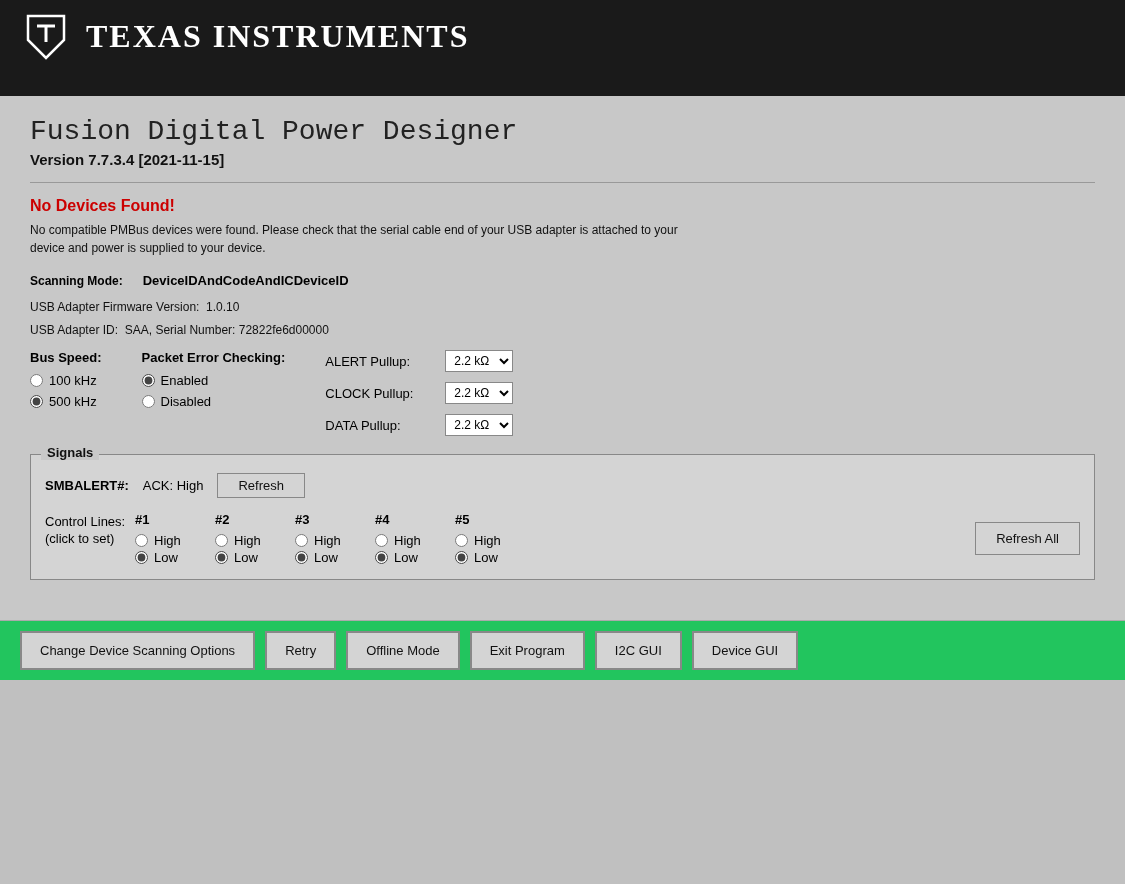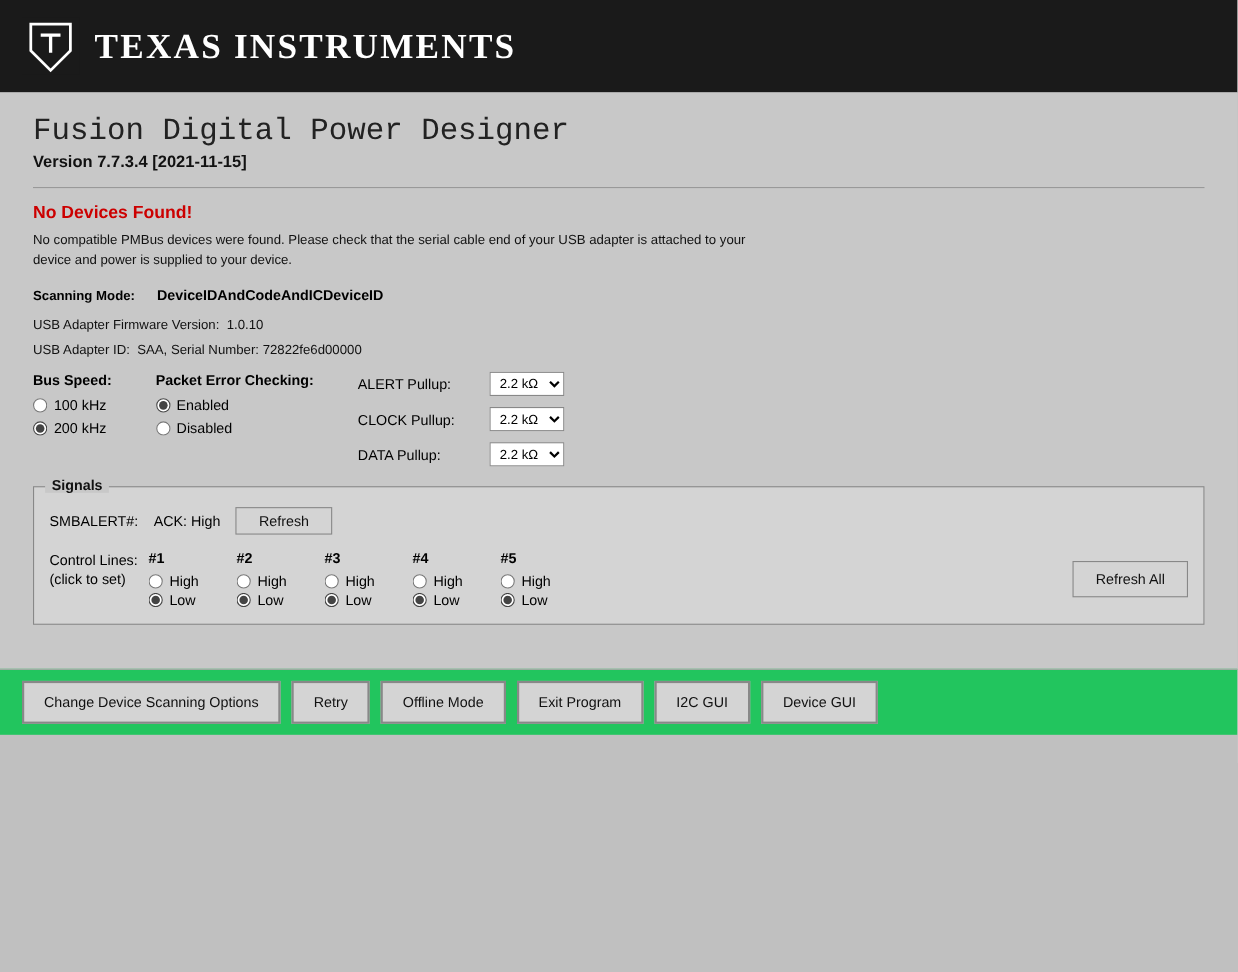--- a/index.html
+++ b/index.html
@@ -8,23 +8,23 @@
       font-size: 13px;
       background: #c0c0c0;
       width: 1125px;
       min-height: 884px;
     }
 
     
     .header {
       background: #1a1a1a;
       display: flex;
-      align-items: center;
+      align-items: flex-start;
       padding: 10px 20px;
-      height: 84px;
+      height: 96px;
     }
     .header-logo {
       display: flex;
       align-items: center;
       gap: 14px;
     }
     .ti-logo {
       width: 52px;
       height: 52px;
       flex-shrink: 0;
@@ -170,21 +170,21 @@
     }
 
     .smbalert-row {
       display: flex;
       align-items: center;
       gap: 14px;
       margin-bottom: 14px;
       margin-top: 8px;
     }
     .smbalert-label {
-      font-weight: normal;
+      font-weight: bold;
       font-size: 13px;
     }
     .smbalert-value {
       font-size: 13px;
     }
 
     .control-lines-section {
       display: flex;
       align-items: flex-start;
       gap: 0;
@@ -312,21 +312,21 @@
   <div class="settings-row">
 
     <div class="bus-speed-group">
       <div class="group-label">Bus Speed:</div>
       <label class="radio-row">
         <input type="radio" name="bus_speed" style="">
         <span>100 kHz</span>
       </label>
       <label class="radio-row">
         <input type="radio" name="bus_speed" checked="" style="">
-        <span>200 kHz</span>
+        <span>500 kHz</span>
       </label>
     </div>
 
     <div class="pec-group">
       <div class="group-label">Packet Error Checking:</div>
       <label class="radio-row">
         <input type="radio" name="pec" checked="" style="">
         <span>Enabled</span>
       </label>
       <label class="radio-row">

